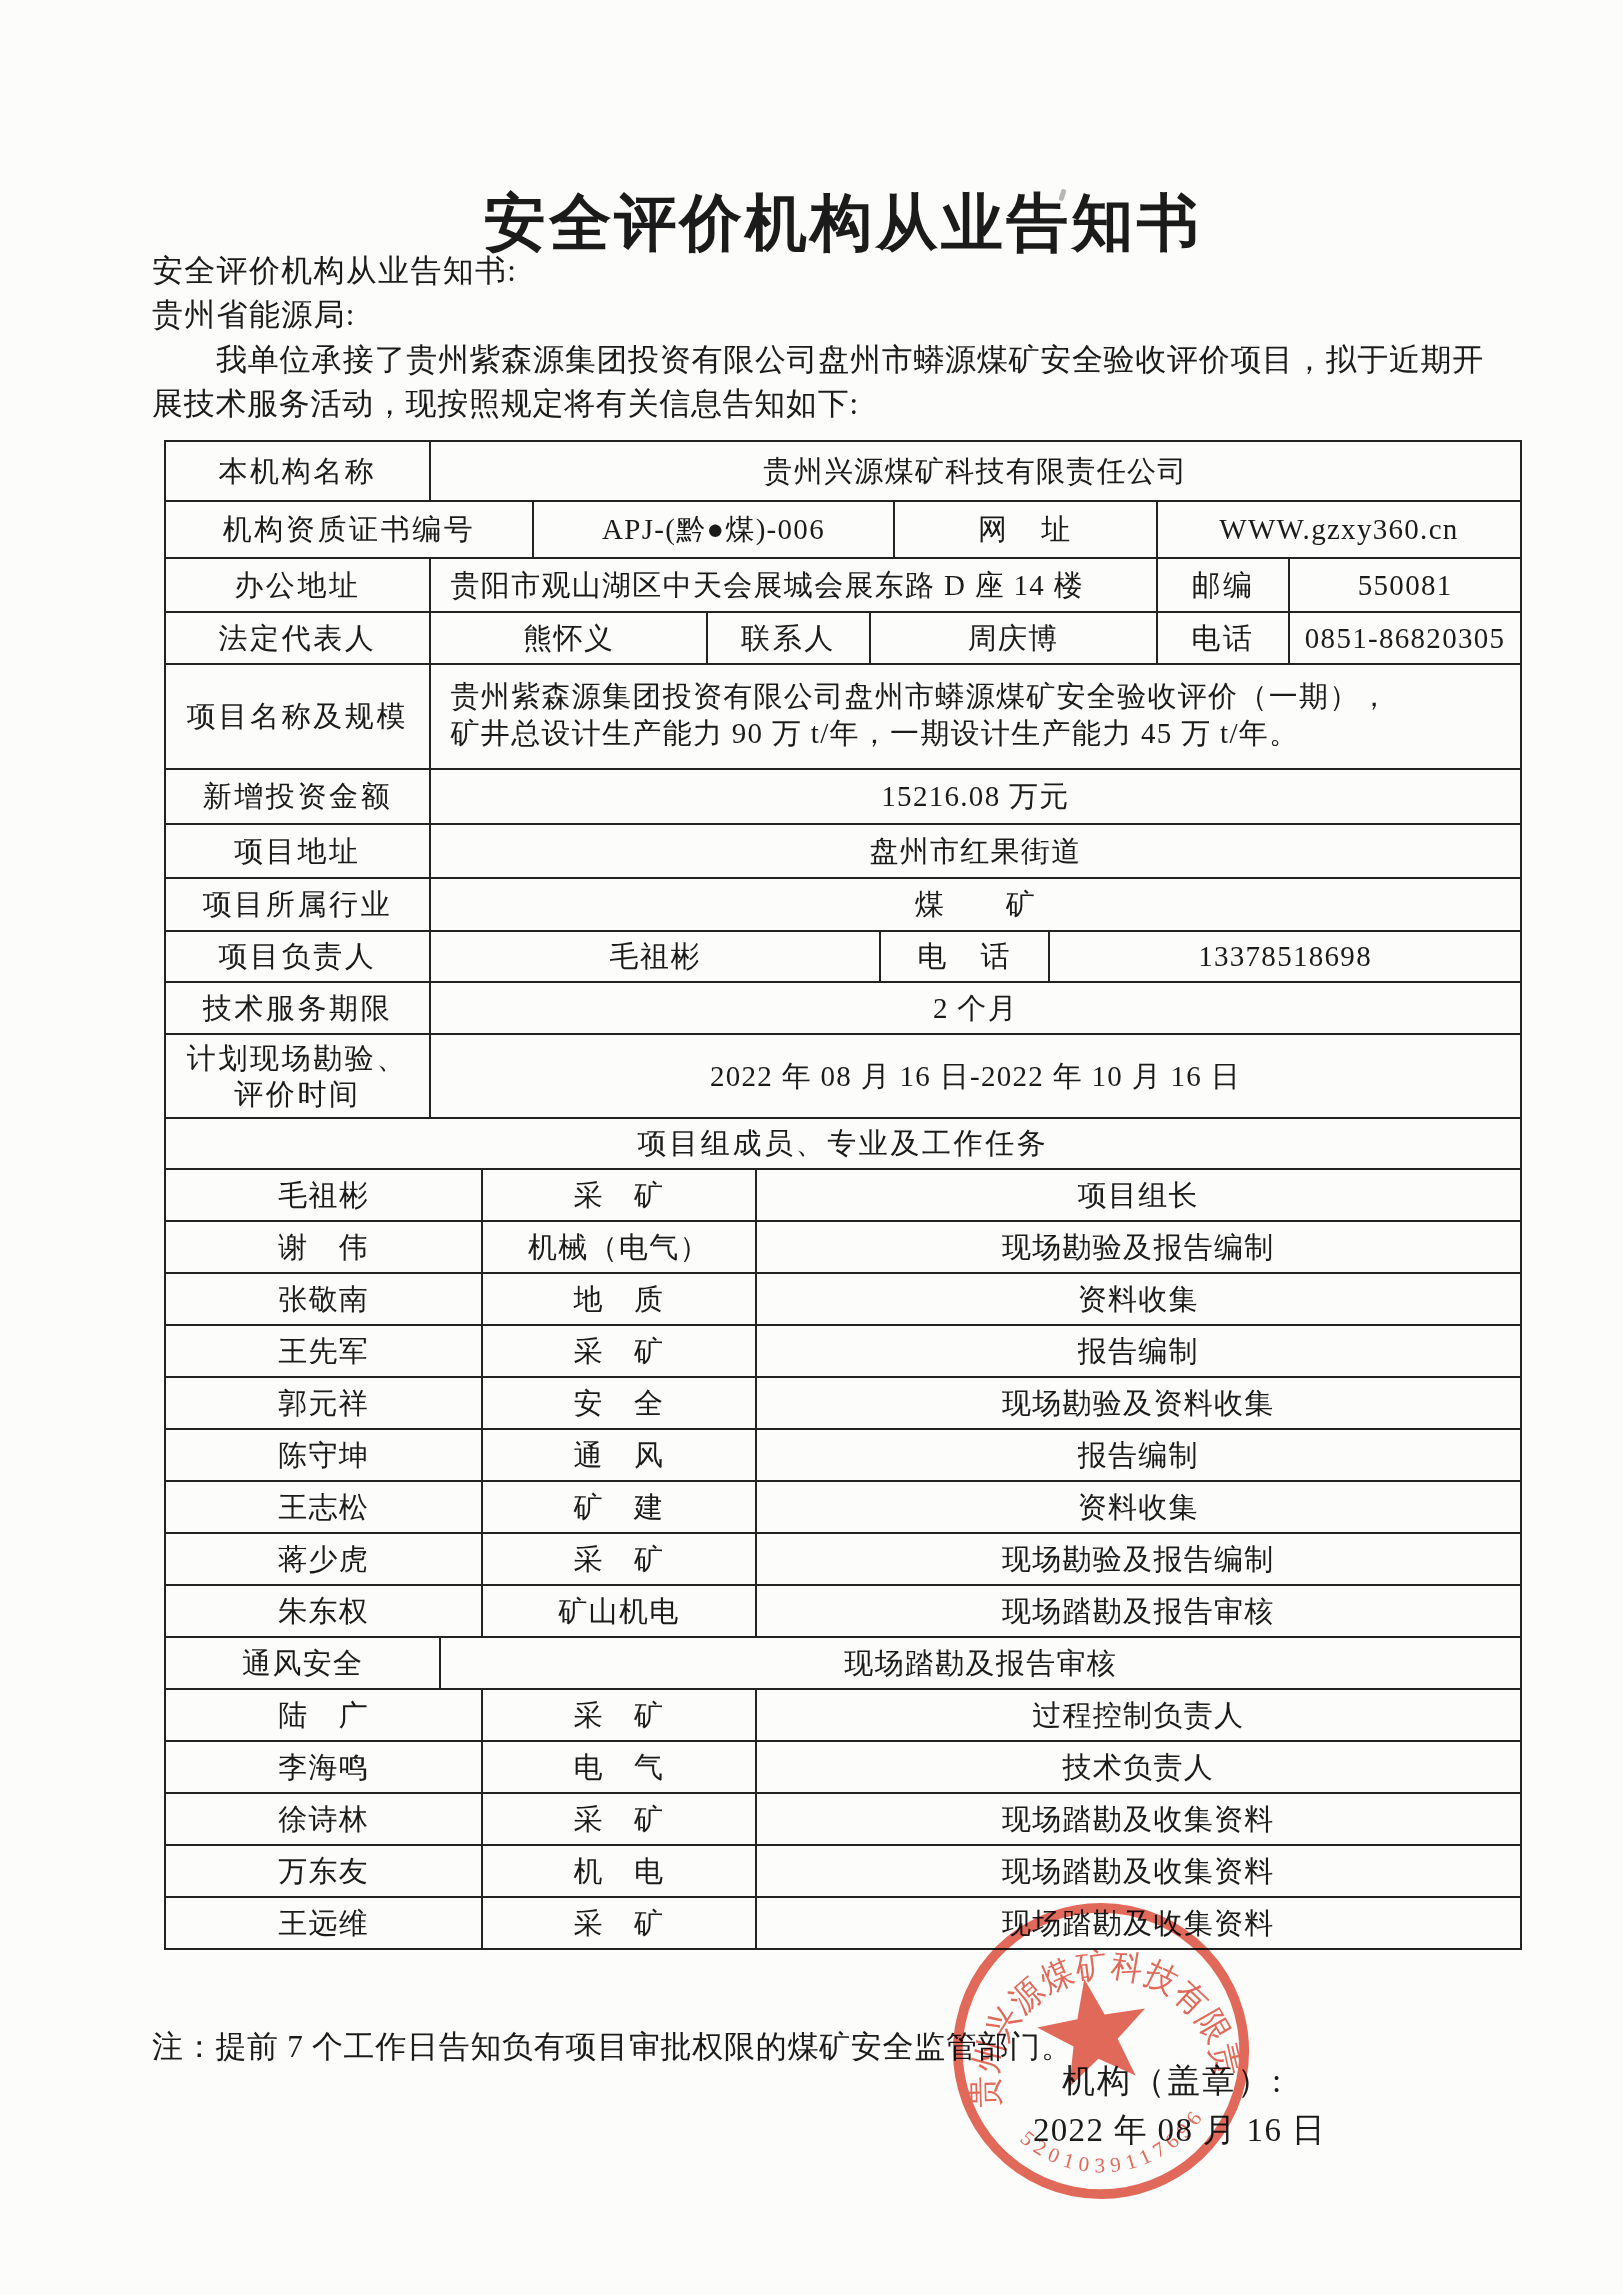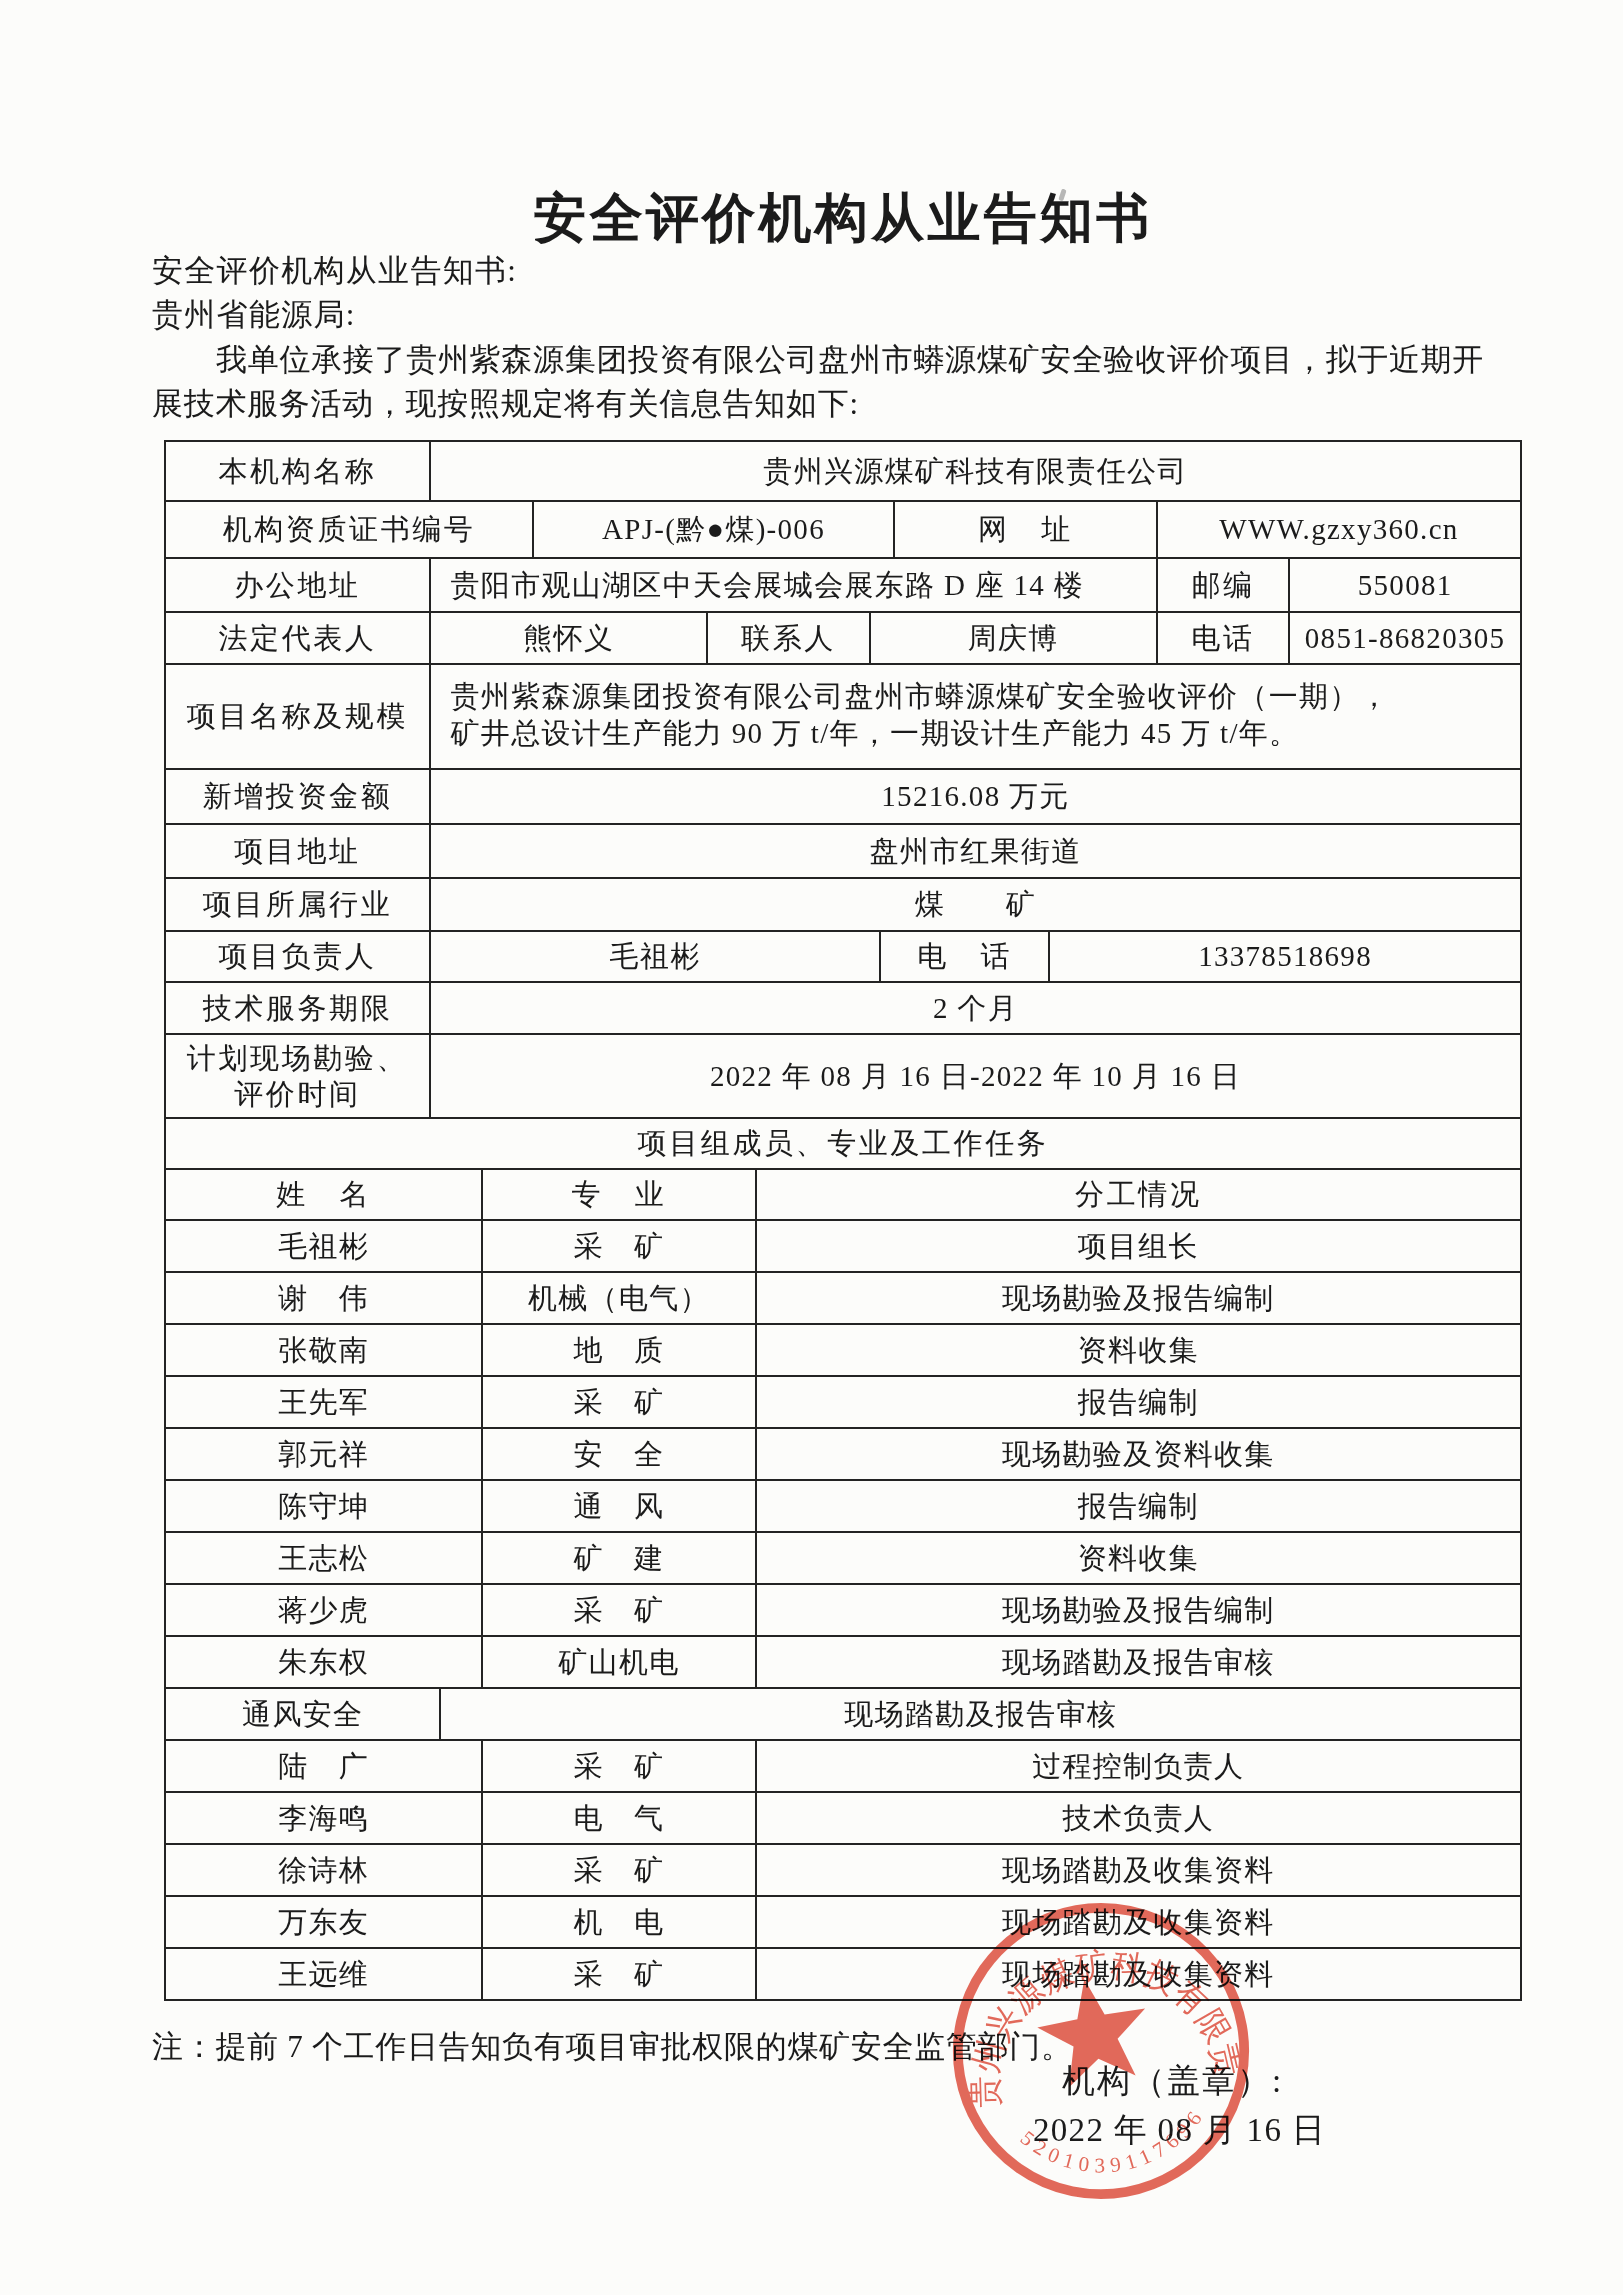--- a/index.html
+++ b/index.html
@@ -10,21 +10,21 @@
     font-family:"Liberation Serif","DejaVu Serif",serif;
     color:#1b1b1b;
     overflow:hidden;
   }
   .artifact{
     position:absolute;left:1060px;top:189px;width:5.2px;height:11.8px;
     background:#9a9a98;border-radius:2px;transform:rotate(18deg);opacity:.7;
   }
   .doc-title{
     position:absolute;left:164px;top:192px;width:1358px;
-    text-align:center;font-size:53px;font-weight:bold;
+    text-align:center;font-size:62px;font-weight:bold;
     letter-spacing:3.3px;line-height:1;margin:0;
   }
   .recipient{
     position:absolute;left:152px;font-size:31px;line-height:1.1;letter-spacing:1.3px;
   }
   .recipient.r1{top:254px;}
   .recipient.r2{top:298px;}
   .para-line{
     position:absolute;font-size:31px;line-height:1.1;letter-spacing:0.7px;white-space:nowrap;
   }
@@ -148,25 +148,20 @@
 
     <div class="tr" style="height:84px">
       <div class="td label wraplabel" style="width:19.42%">计划现场勘验、评价时间</div>
       <div class="td grow">2022 年 08 月 16 日-2022 年 10 月 16 日</div>
     </div>
 
     <div class="tr section-row" style="height:51px">
       <div class="td grow">项目组成员、专业及工作任务</div>
     </div>
 
-    <div class="tr" style="height:51px">
-      <div class="td label" style="width:23.28%">姓　名</div>
-      <div class="td label" style="width:20.19%">专　业</div>
-      <div class="td grow label">分工情况</div>
-    </div>
 
     <div class="tr" style="height:52px">
       <div class="td" style="width:23.28%">毛祖彬</div>
       <div class="td" style="width:20.19%">采　矿</div>
       <div class="td grow">项目组长</div>
     </div>
     <div class="tr" style="height:52px">
       <div class="td" style="width:23.28%">谢　伟</div>
       <div class="td" style="width:20.19%">机械（电气）</div>
       <div class="td grow">现场勘验及报告编制</div>

